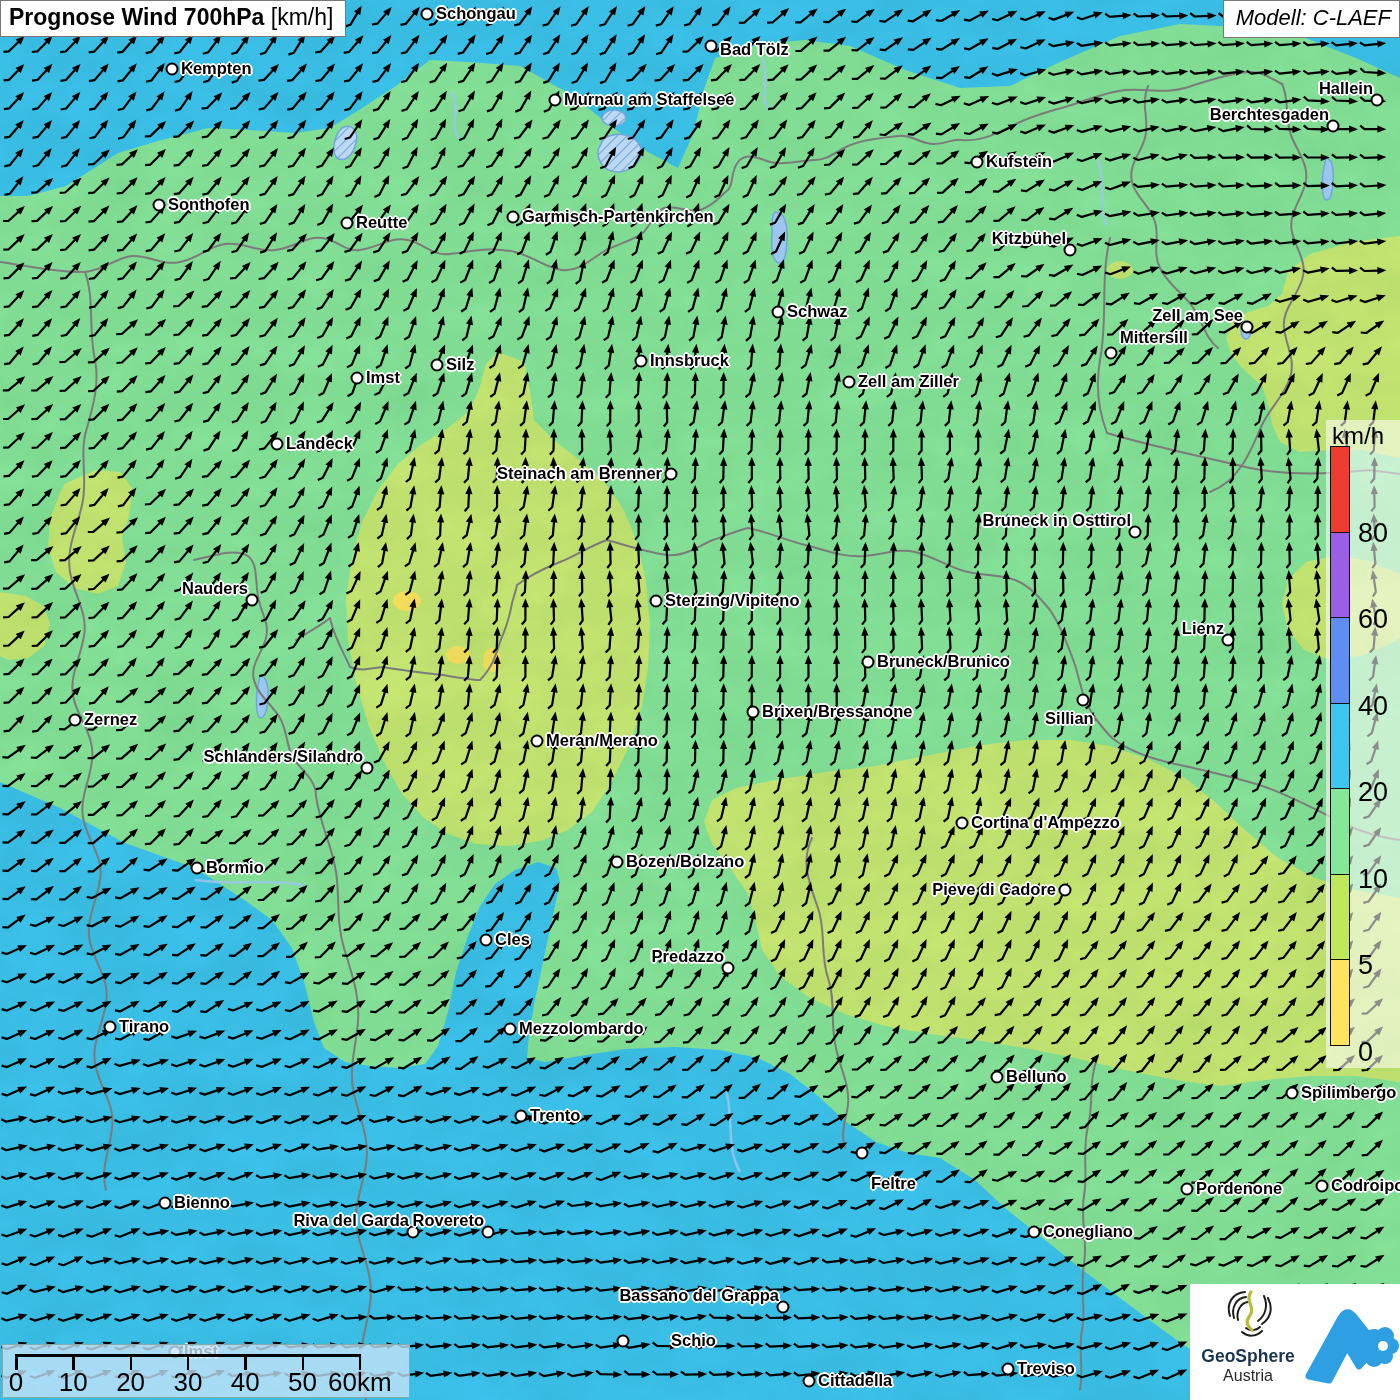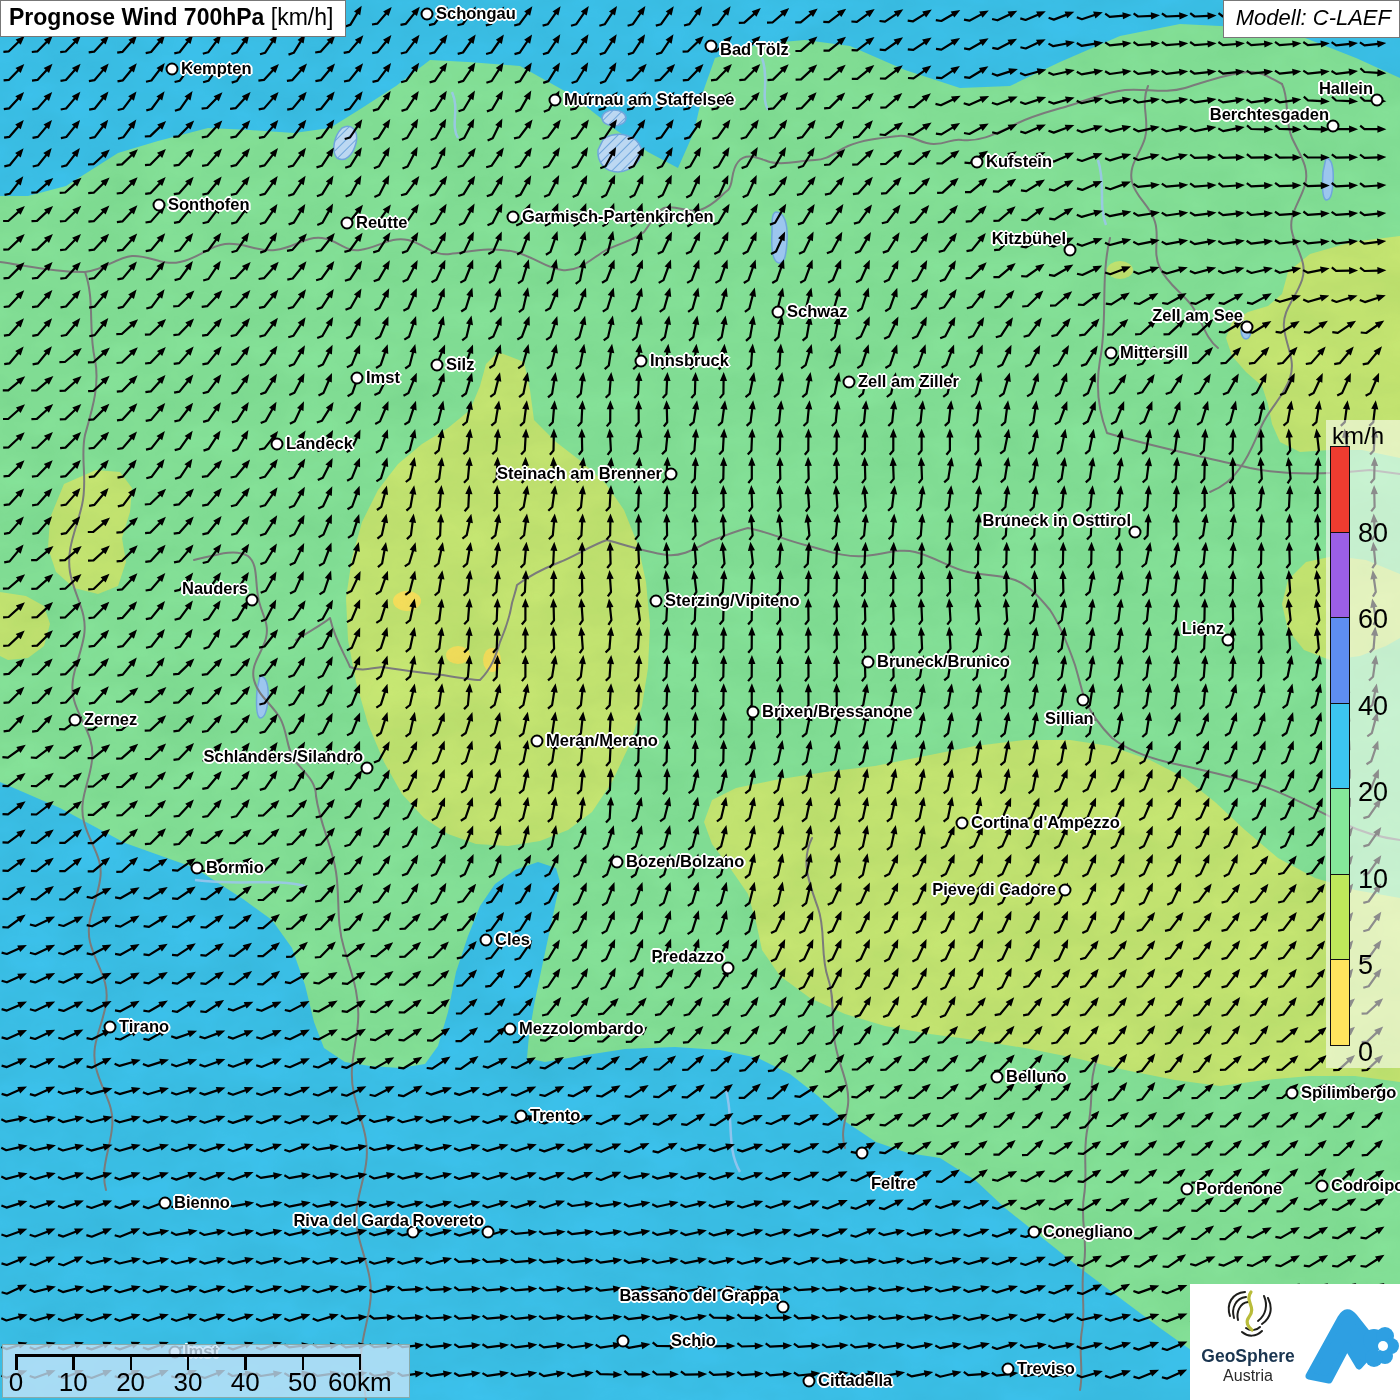--- a/index.html
+++ b/index.html
@@ -135,21 +135,21 @@
       <div class="city-label anch-r" style="left: 513px; top: 217px;">Garmisch-Partenkirchen</div>
       <div class="city-dot" style="left: 347px; top: 223px;"></div>
       <div class="city-label anch-r" style="left: 347px; top: 223px;">Reutte</div>
       <div class="city-dot" style="left: 1070px; top: 250px;"></div>
       <div class="city-label anch-al" style="left: 1070px; top: 250px;">Kitzbühel</div>
       <div class="city-dot" style="left: 778px; top: 312px;"></div>
       <div class="city-label anch-r" style="left: 778px; top: 312px;">Schwaz</div>
       <div class="city-dot" style="left: 1247px; top: 327px;"></div>
       <div class="city-label anch-al" style="left: 1247px; top: 327px;">Zell am See</div>
       <div class="city-dot" style="left: 1111px; top: 353px;"></div>
-      <div class="city-label anch-r" style="left: 1111px; top: 353px;">Mittersill</div>
+      <div class="city-label anch-r" style="left: 1111px; top: 338px;">Mittersill</div>
       <div class="city-dot" style="left: 641px; top: 361px;"></div>
       <div class="city-label anch-r" style="left: 641px; top: 361px;">Innsbruck</div>
       <div class="city-dot" style="left: 437px; top: 365px;"></div>
       <div class="city-label anch-r" style="left: 437px; top: 365px;">Silz</div>
       <div class="city-dot" style="left: 357px; top: 378px;"></div>
       <div class="city-label anch-r" style="left: 357px; top: 378px;">Imst</div>
       <div class="city-dot" style="left: 849px; top: 382px;"></div>
       <div class="city-label anch-r" style="left: 849px; top: 382px;">Zell am Ziller</div>
       <div class="city-dot" style="left: 277px; top: 444px;"></div>
       <div class="city-label anch-r" style="left: 277px; top: 444px;">Landeck</div>

